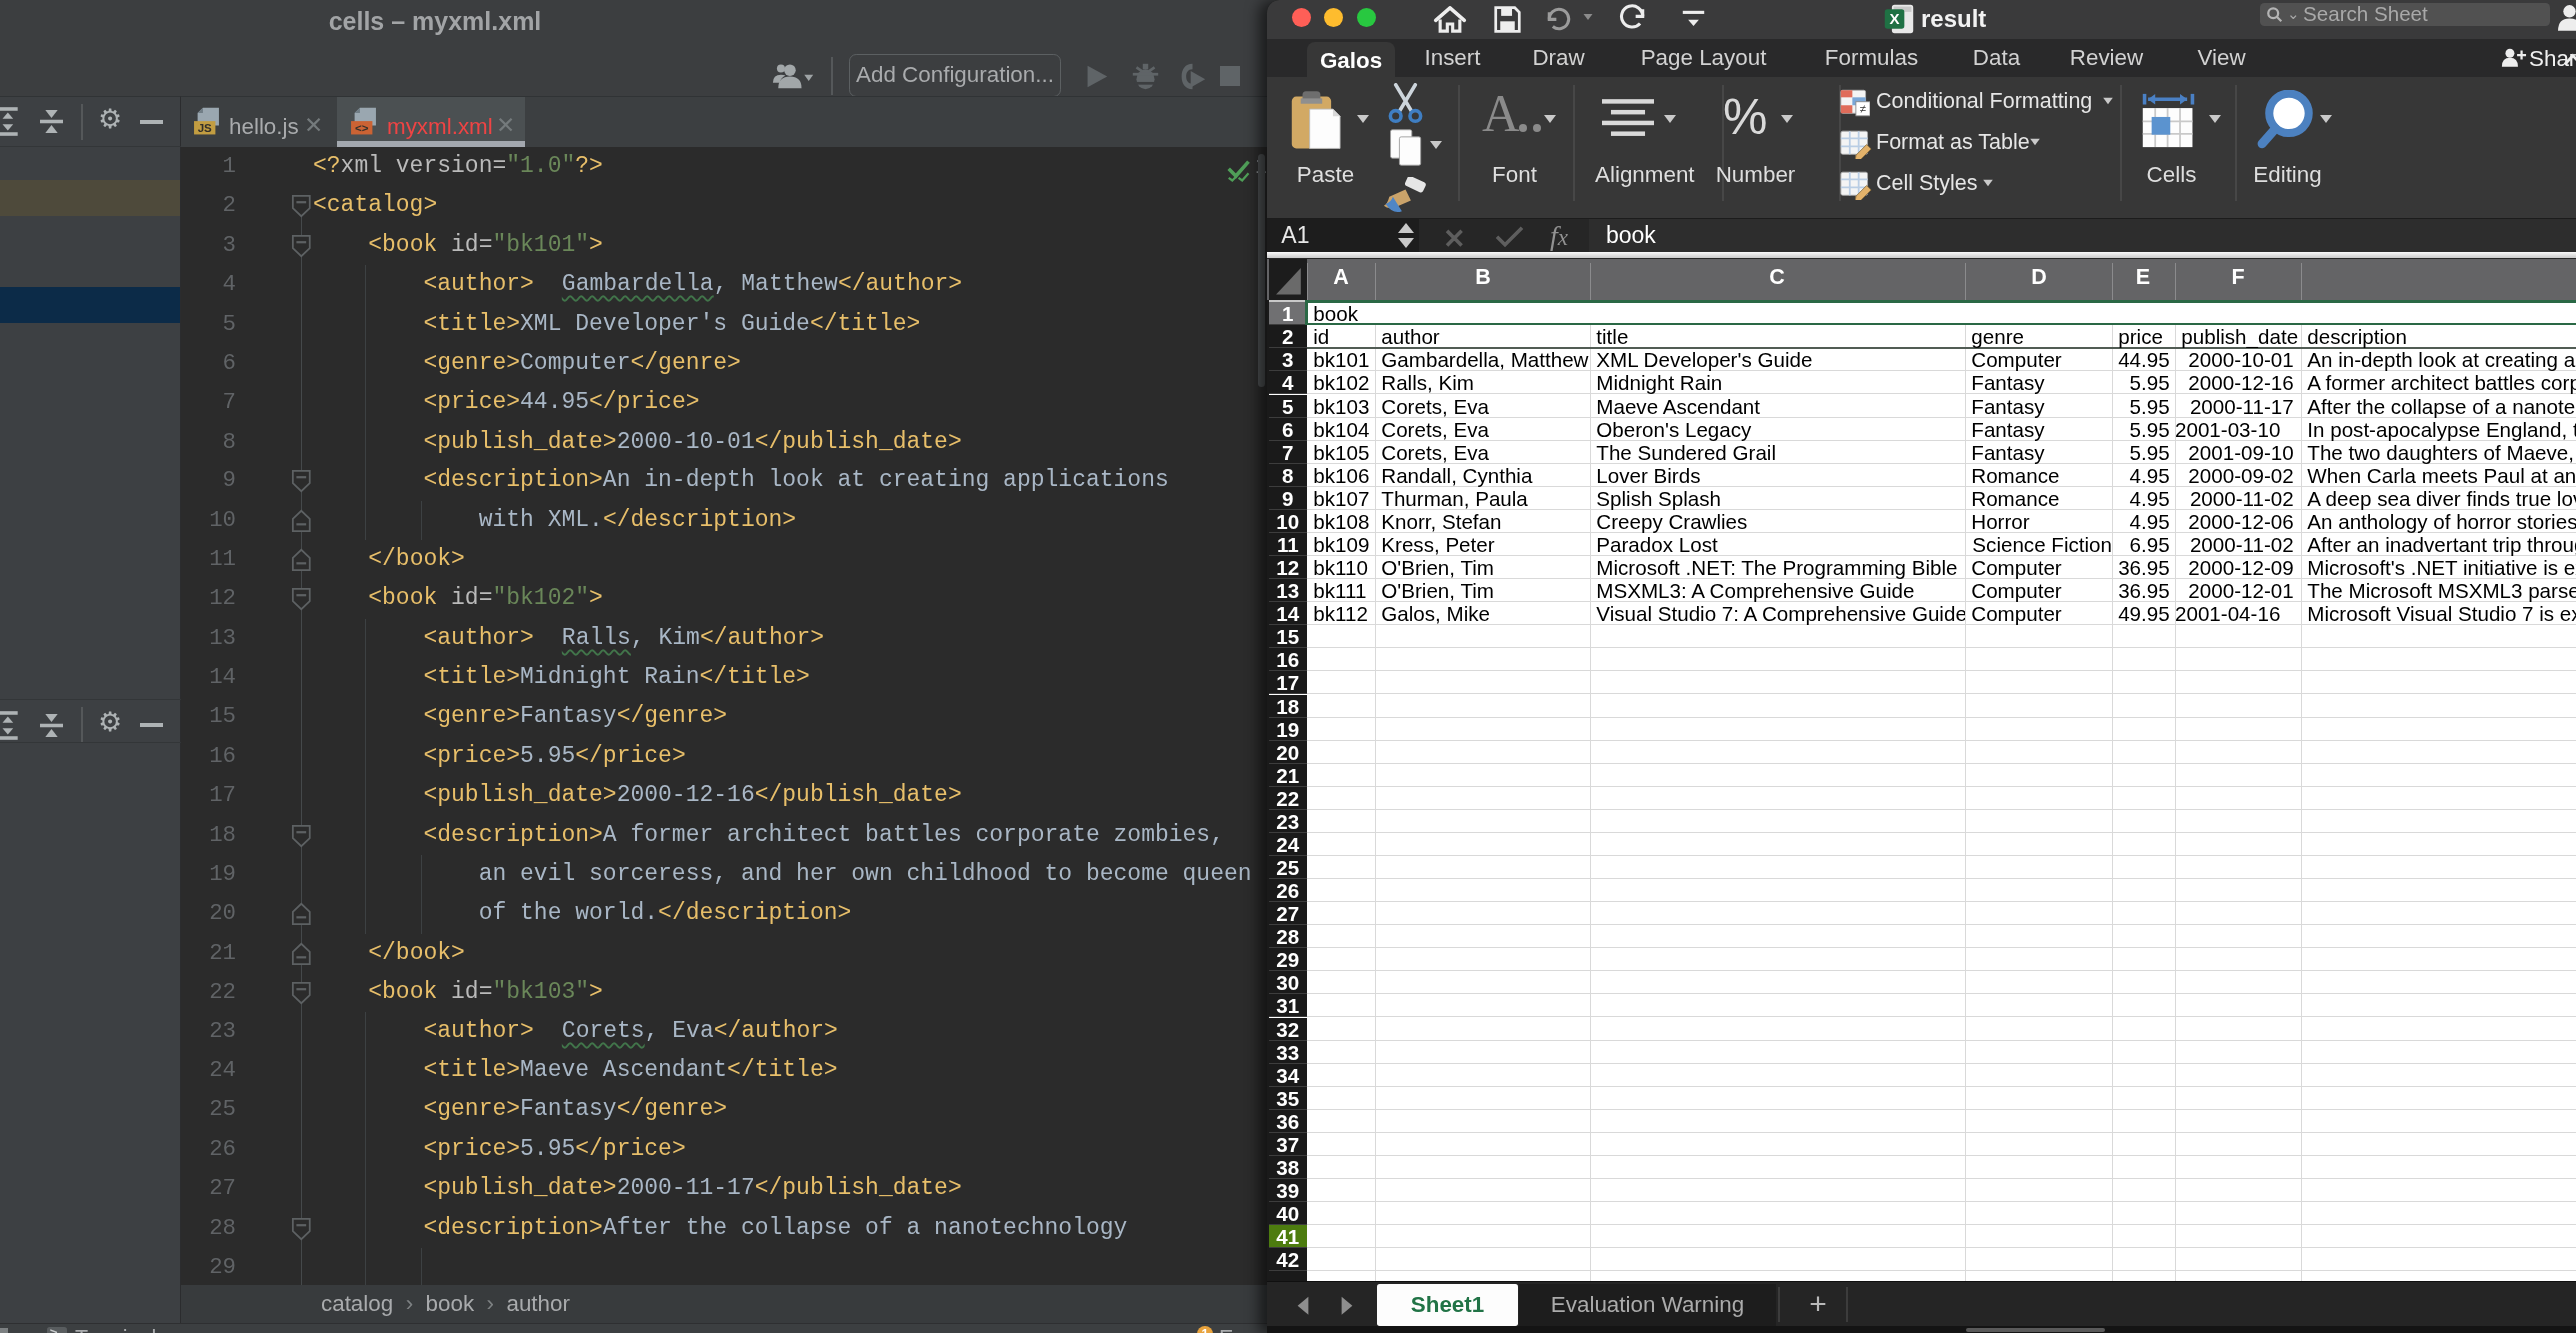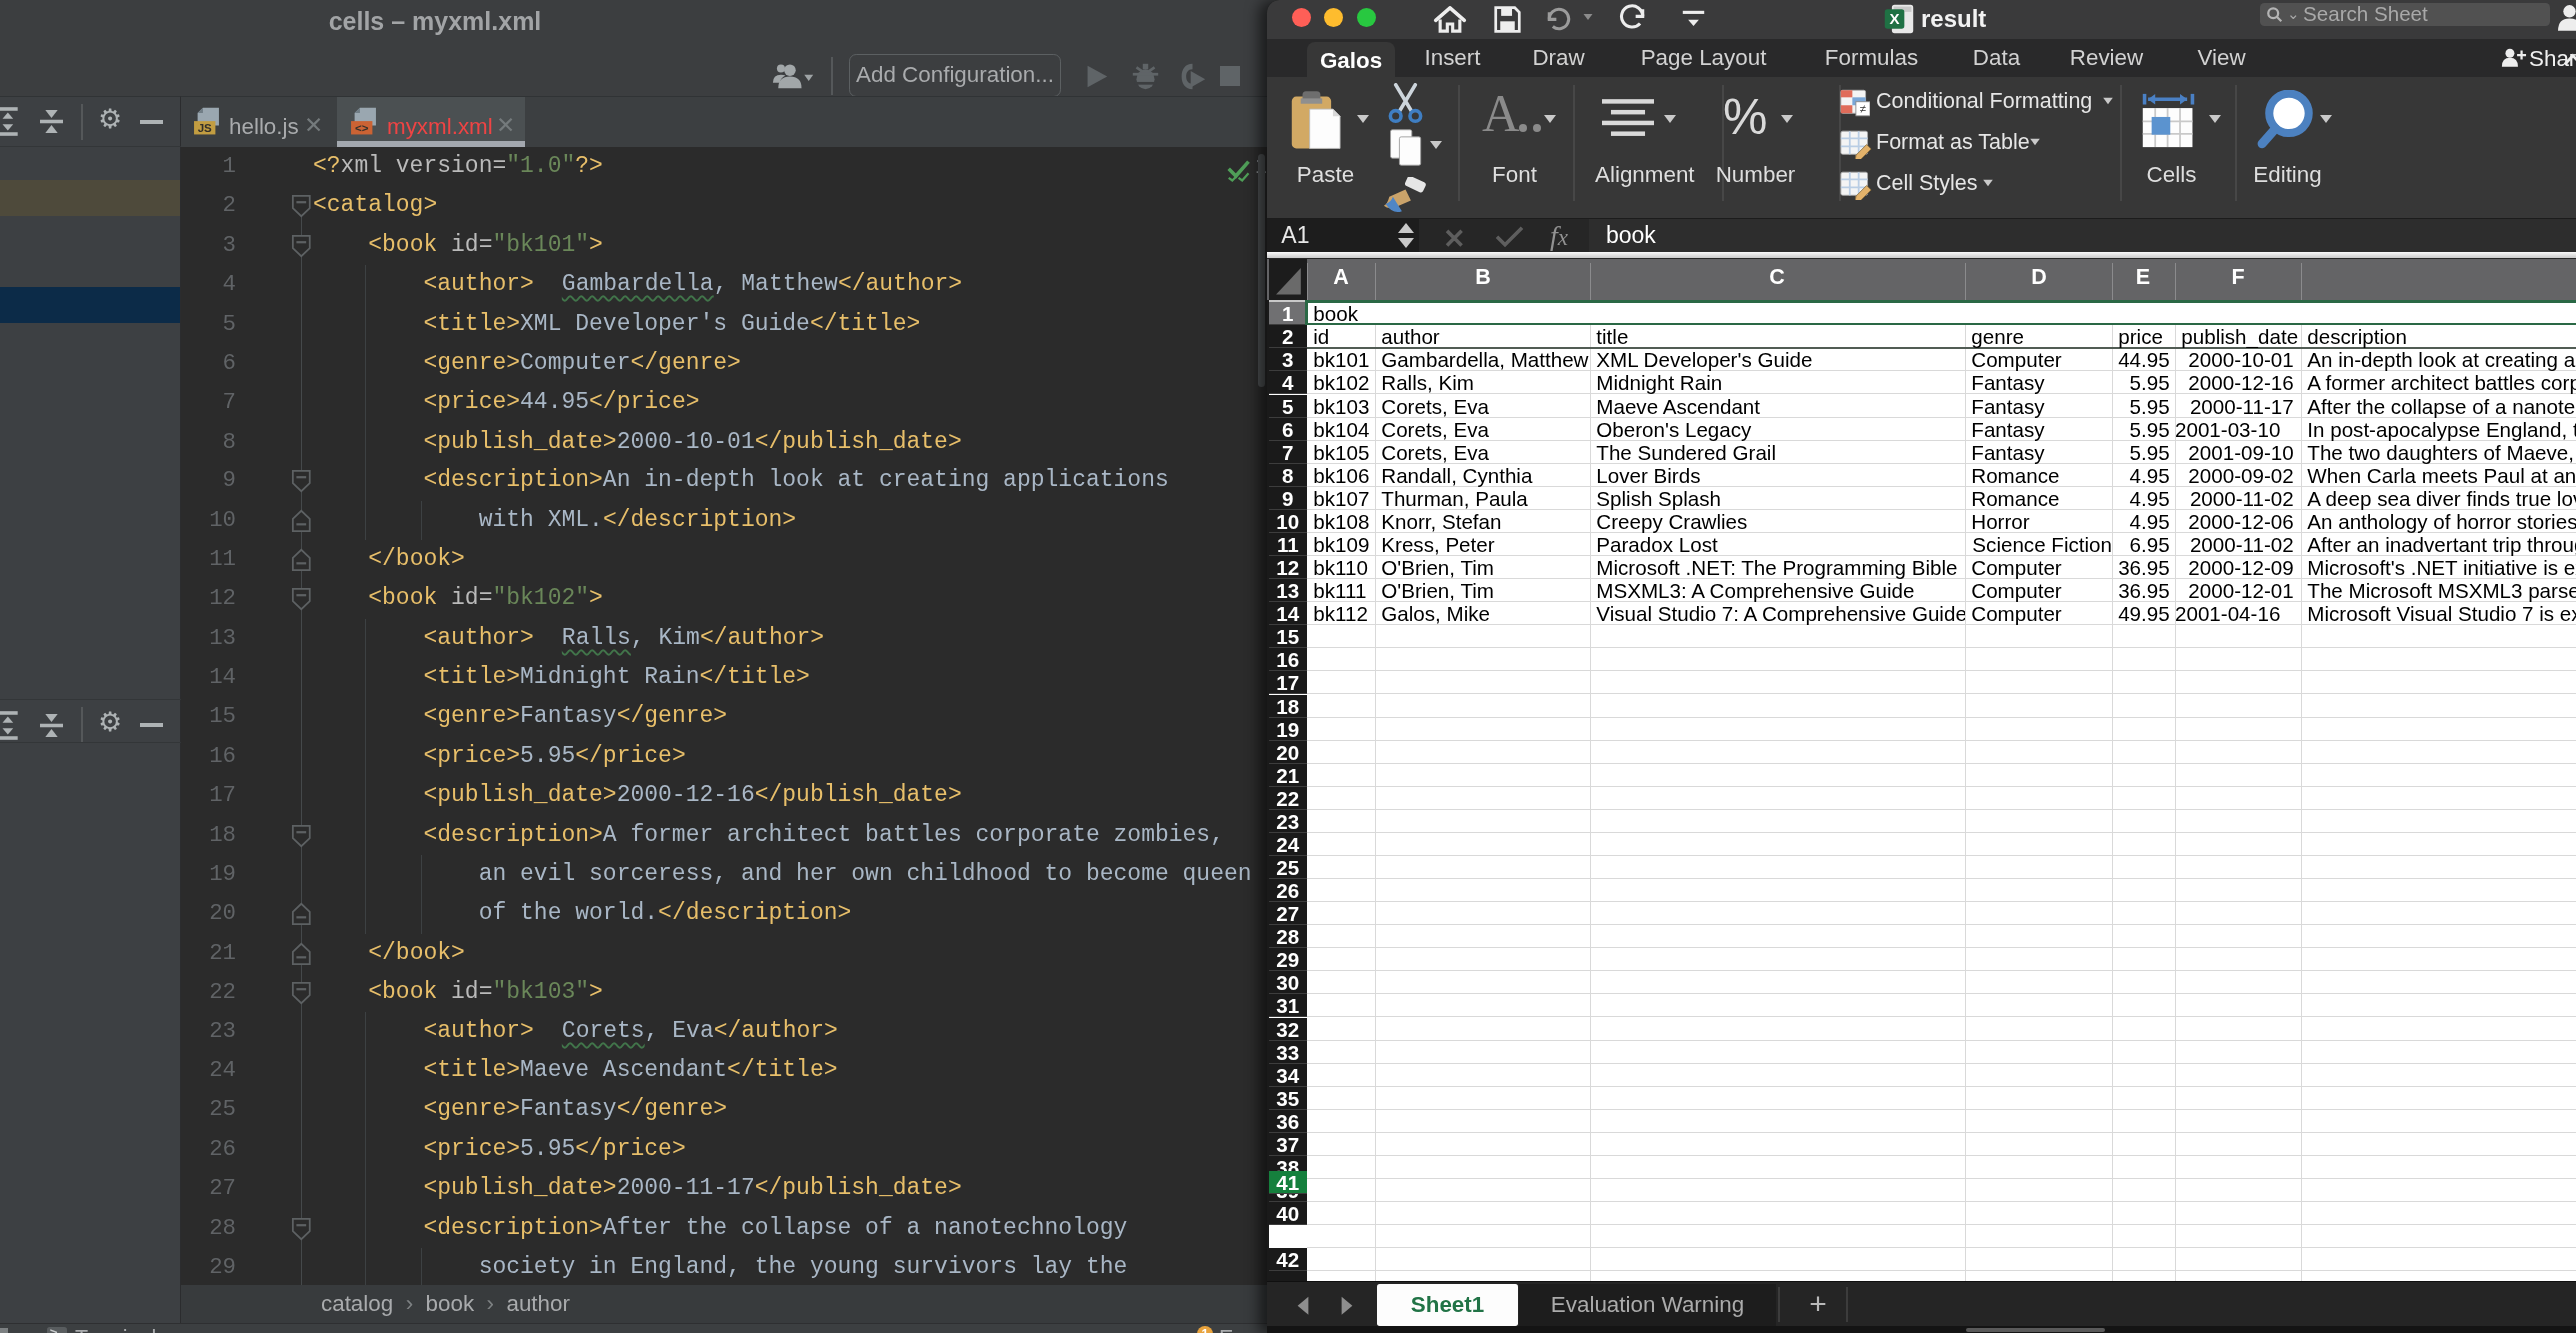--- a/index.html
+++ b/index.html
@@ -214,21 +214,20 @@
         <div class="abs cl" style="top:904px">        <span class="y">&lt;title&gt;</span><span class="t">Maeve Ascendant</span><span class="y">&lt;/title&gt;</span></div>
         <div class="abs ln" style="top:943px">25</div>
         <div class="abs cl" style="top:943px">        <span class="y">&lt;genre&gt;</span><span class="t">Fantasy</span><span class="y">&lt;/genre&gt;</span></div>
         <div class="abs ln" style="top:983px">26</div>
         <div class="abs cl" style="top:983px">        <span class="y">&lt;price&gt;</span><span class="t">5.95</span><span class="y">&lt;/price&gt;</span></div>
         <div class="abs ln" style="top:1022px">27</div>
         <div class="abs cl" style="top:1022px">        <span class="y">&lt;publish_date&gt;</span><span class="t">2000-11-17</span><span class="y">&lt;/publish_date&gt;</span></div>
         <div class="abs ln" style="top:1062px">28</div>
         <div class="abs cl" style="top:1062px">        <span class="y">&lt;description&gt;</span><span class="t">After the collapse of a nanotechnology</span></div>
         <div class="abs ln" style="top:1101px">29</div>
-        <div class="abs cl" style="top:1101px">            <span class="t">society in England, the young survivors lay the</span></div>
         <svg class="abs fm" style="top:47px" width="20.6" height="24" viewBox="0 0 23 27">
 <path d="M2 2 h19 v14 l-9.5 9 l-9.5 -9 z" fill="#2b2b2b" stroke="#5d6163" stroke-width="2"></path>
 <rect x="6" y="8" width="11" height="2.5" fill="#5d6163"></rect>
         </svg>
         <svg class="abs fm" style="top:87px" width="20.6" height="24" viewBox="0 0 23 27">
 <path d="M2 2 h19 v14 l-9.5 9 l-9.5 -9 z" fill="#2b2b2b" stroke="#5d6163" stroke-width="2"></path>
 <rect x="6" y="8" width="11" height="2.5" fill="#5d6163"></rect>
         </svg>
         <svg class="abs fm" style="top:322px" width="20.6" height="24" viewBox="0 0 23 27">
 <path d="M2 2 h19 v14 l-9.5 9 l-9.5 -9 z" fill="#2b2b2b" stroke="#5d6163" stroke-width="2"></path>
@@ -548,21 +547,21 @@
         <div class="abs rh" style="top:810px;height:23px;background:#1a1a1a">36</div>
         <div class="abs gr" style="top:810px;height:23px"></div>
         <div class="abs rh" style="top:833px;height:23px;background:#1a1a1a">37</div>
         <div class="abs gr" style="top:833px;height:23px"></div>
         <div class="abs rh" style="top:856px;height:23px;background:#1a1a1a">38</div>
         <div class="abs gr" style="top:856px;height:23px"></div>
         <div class="abs rh" style="top:879px;height:23px;background:#1a1a1a">39</div>
         <div class="abs gr" style="top:879px;height:23px"></div>
         <div class="abs rh" style="top:902px;height:23px;background:#1a1a1a">40</div>
         <div class="abs gr" style="top:902px;height:23px"></div>
-        <div class="abs rh" style="top:871px;height:23px;background:#15803d">41</div>
+        <div class="abs rh" style="top:925px;height:23px;background:#4d7c0f">41</div>
         <div class="abs gr" style="top:925px;height:23px"></div>
         <div class="abs rh" style="top:948px;height:23px;background:#1a1a1a">42</div>
         <div class="abs gr" style="top:948px;height:23px"></div>
         <div class="abs rh" style="top:971px;height:23px;background:#1a1a1a"></div>
         <div class="abs gr" style="top:971px;height:23px"></div>
         <div class="abs" style="left:0;top:0;width:1.8px;height:981px;background:#1a1a1a"></div>
         <div class="abs gl" style="left:108px;top:25px;width:0.9px;height:956px"></div>
         <div class="abs gl" style="left:323px;top:25px;width:0.9px;height:956px"></div>
         <div class="abs gl" style="left:698px;top:25px;width:0.9px;height:956px"></div>
         <div class="abs gl" style="left:845px;top:25px;width:0.9px;height:956px"></div>

